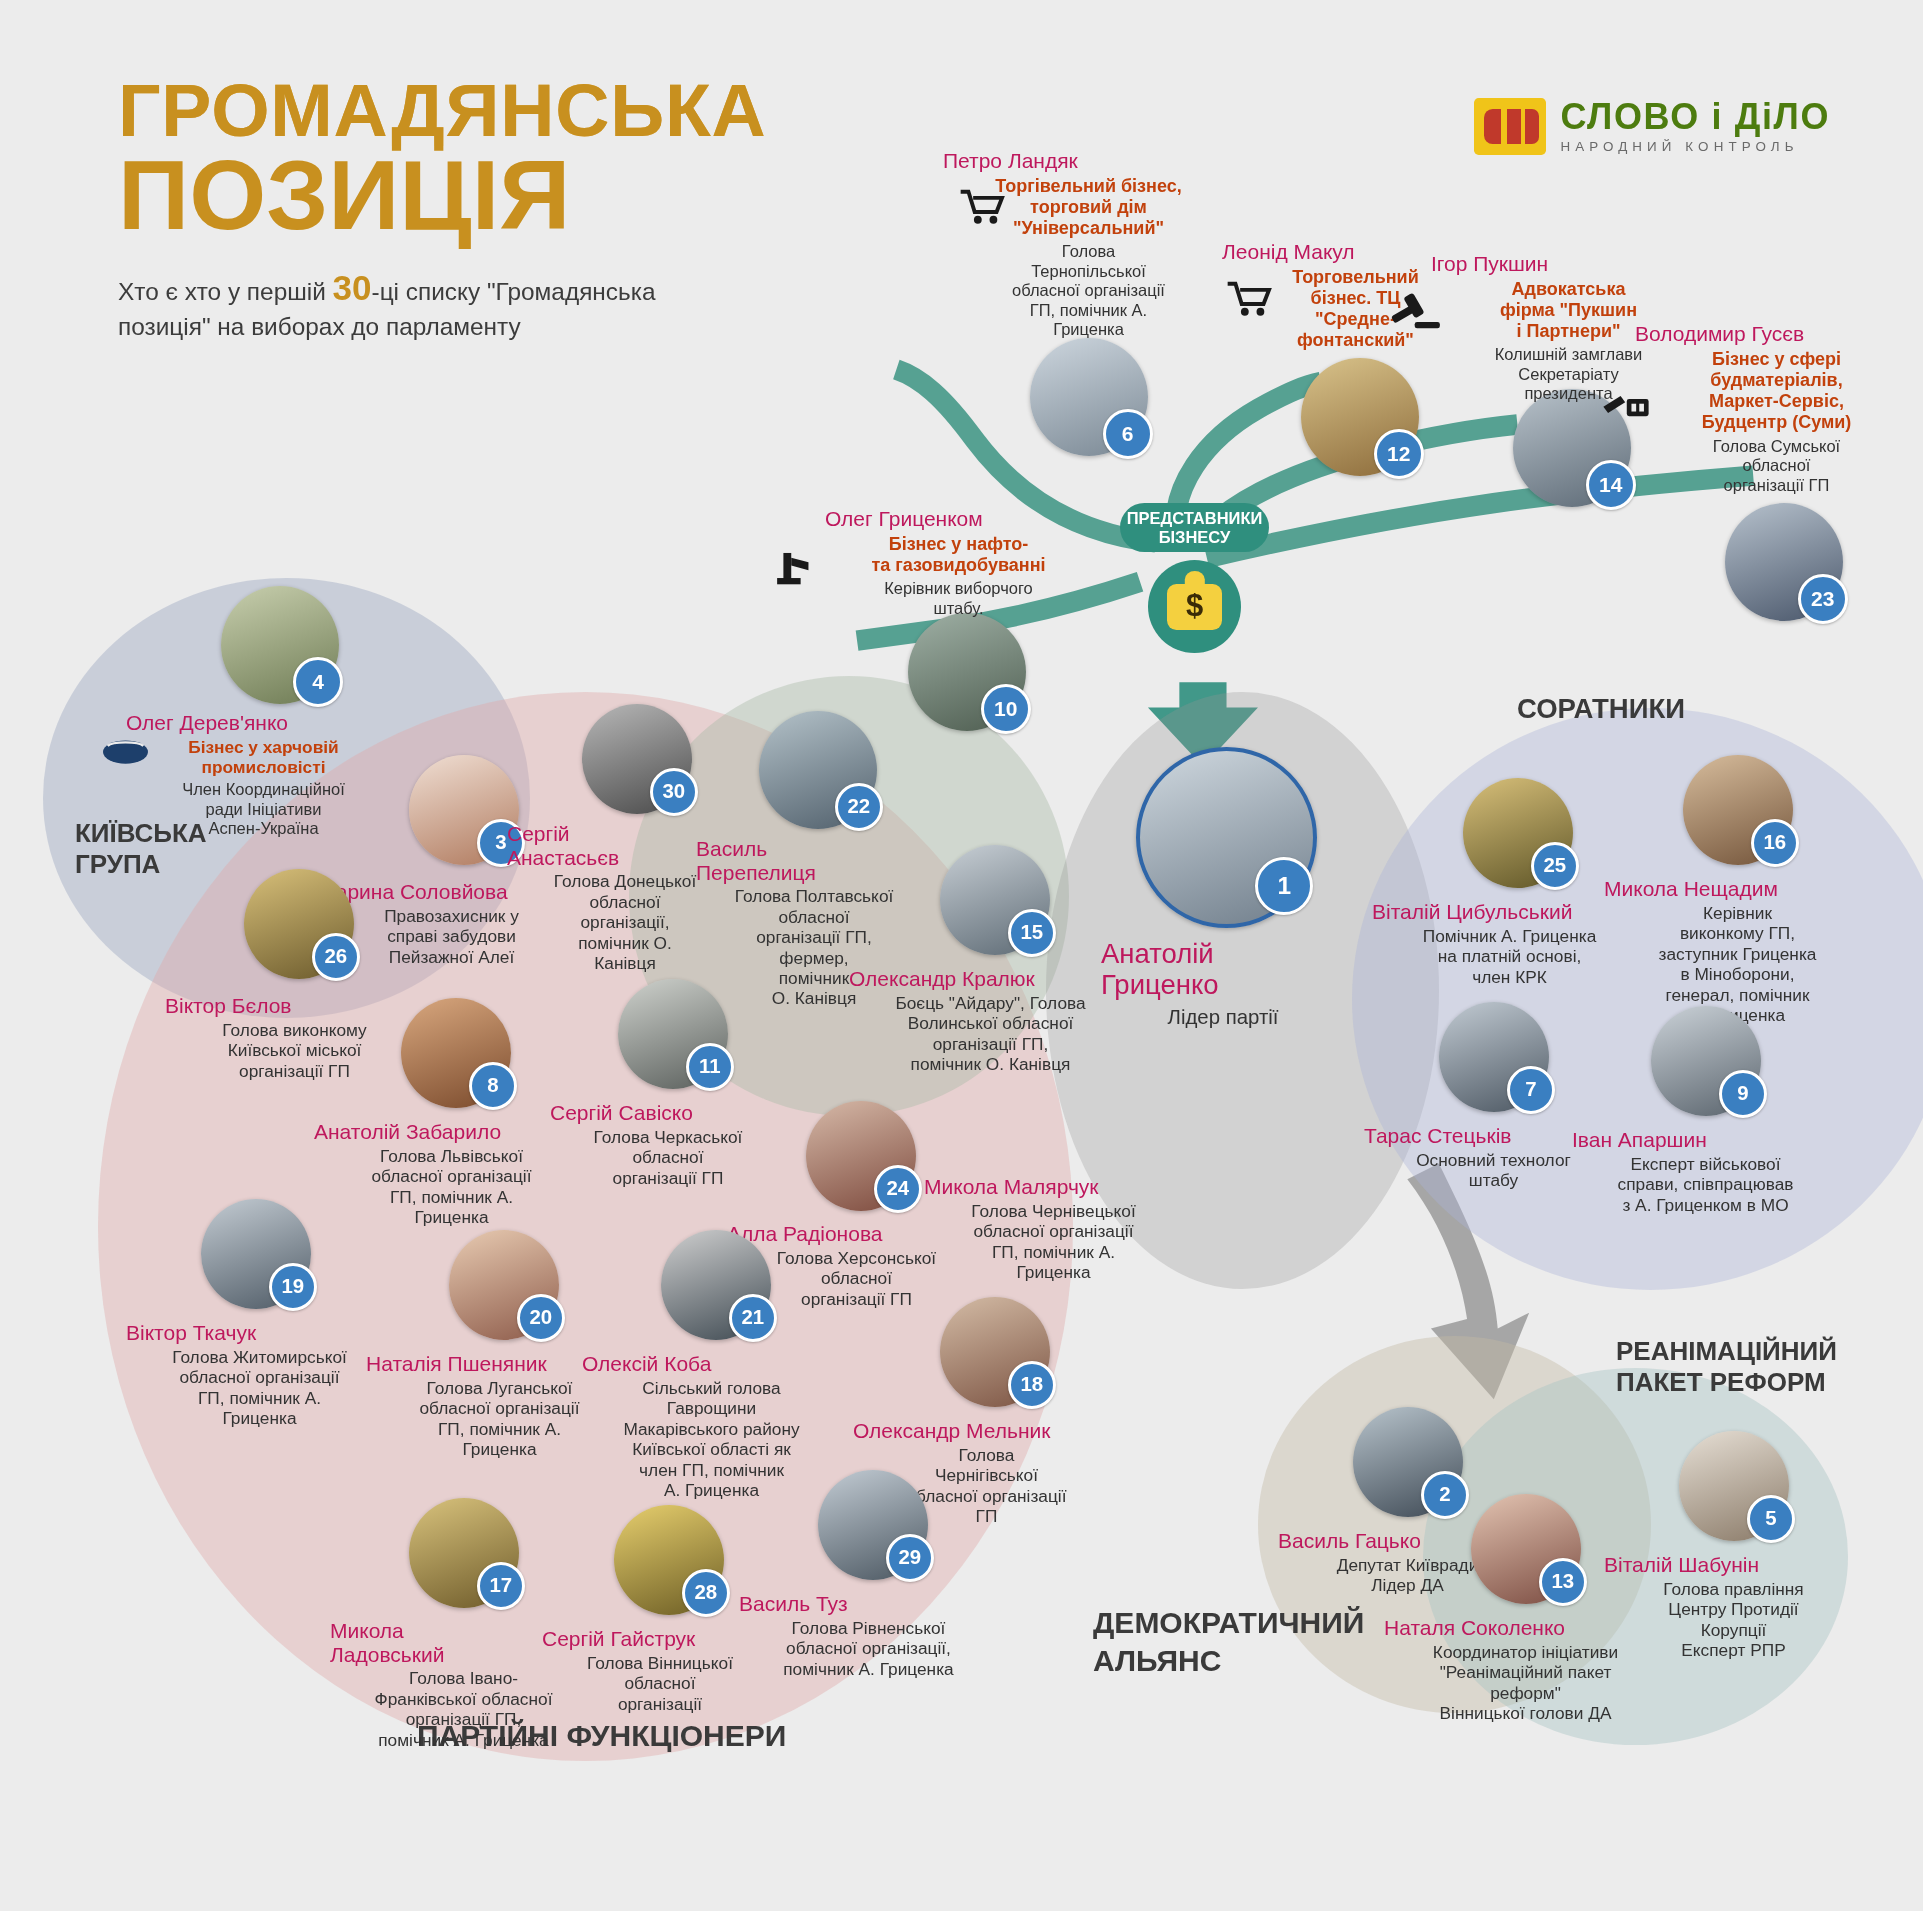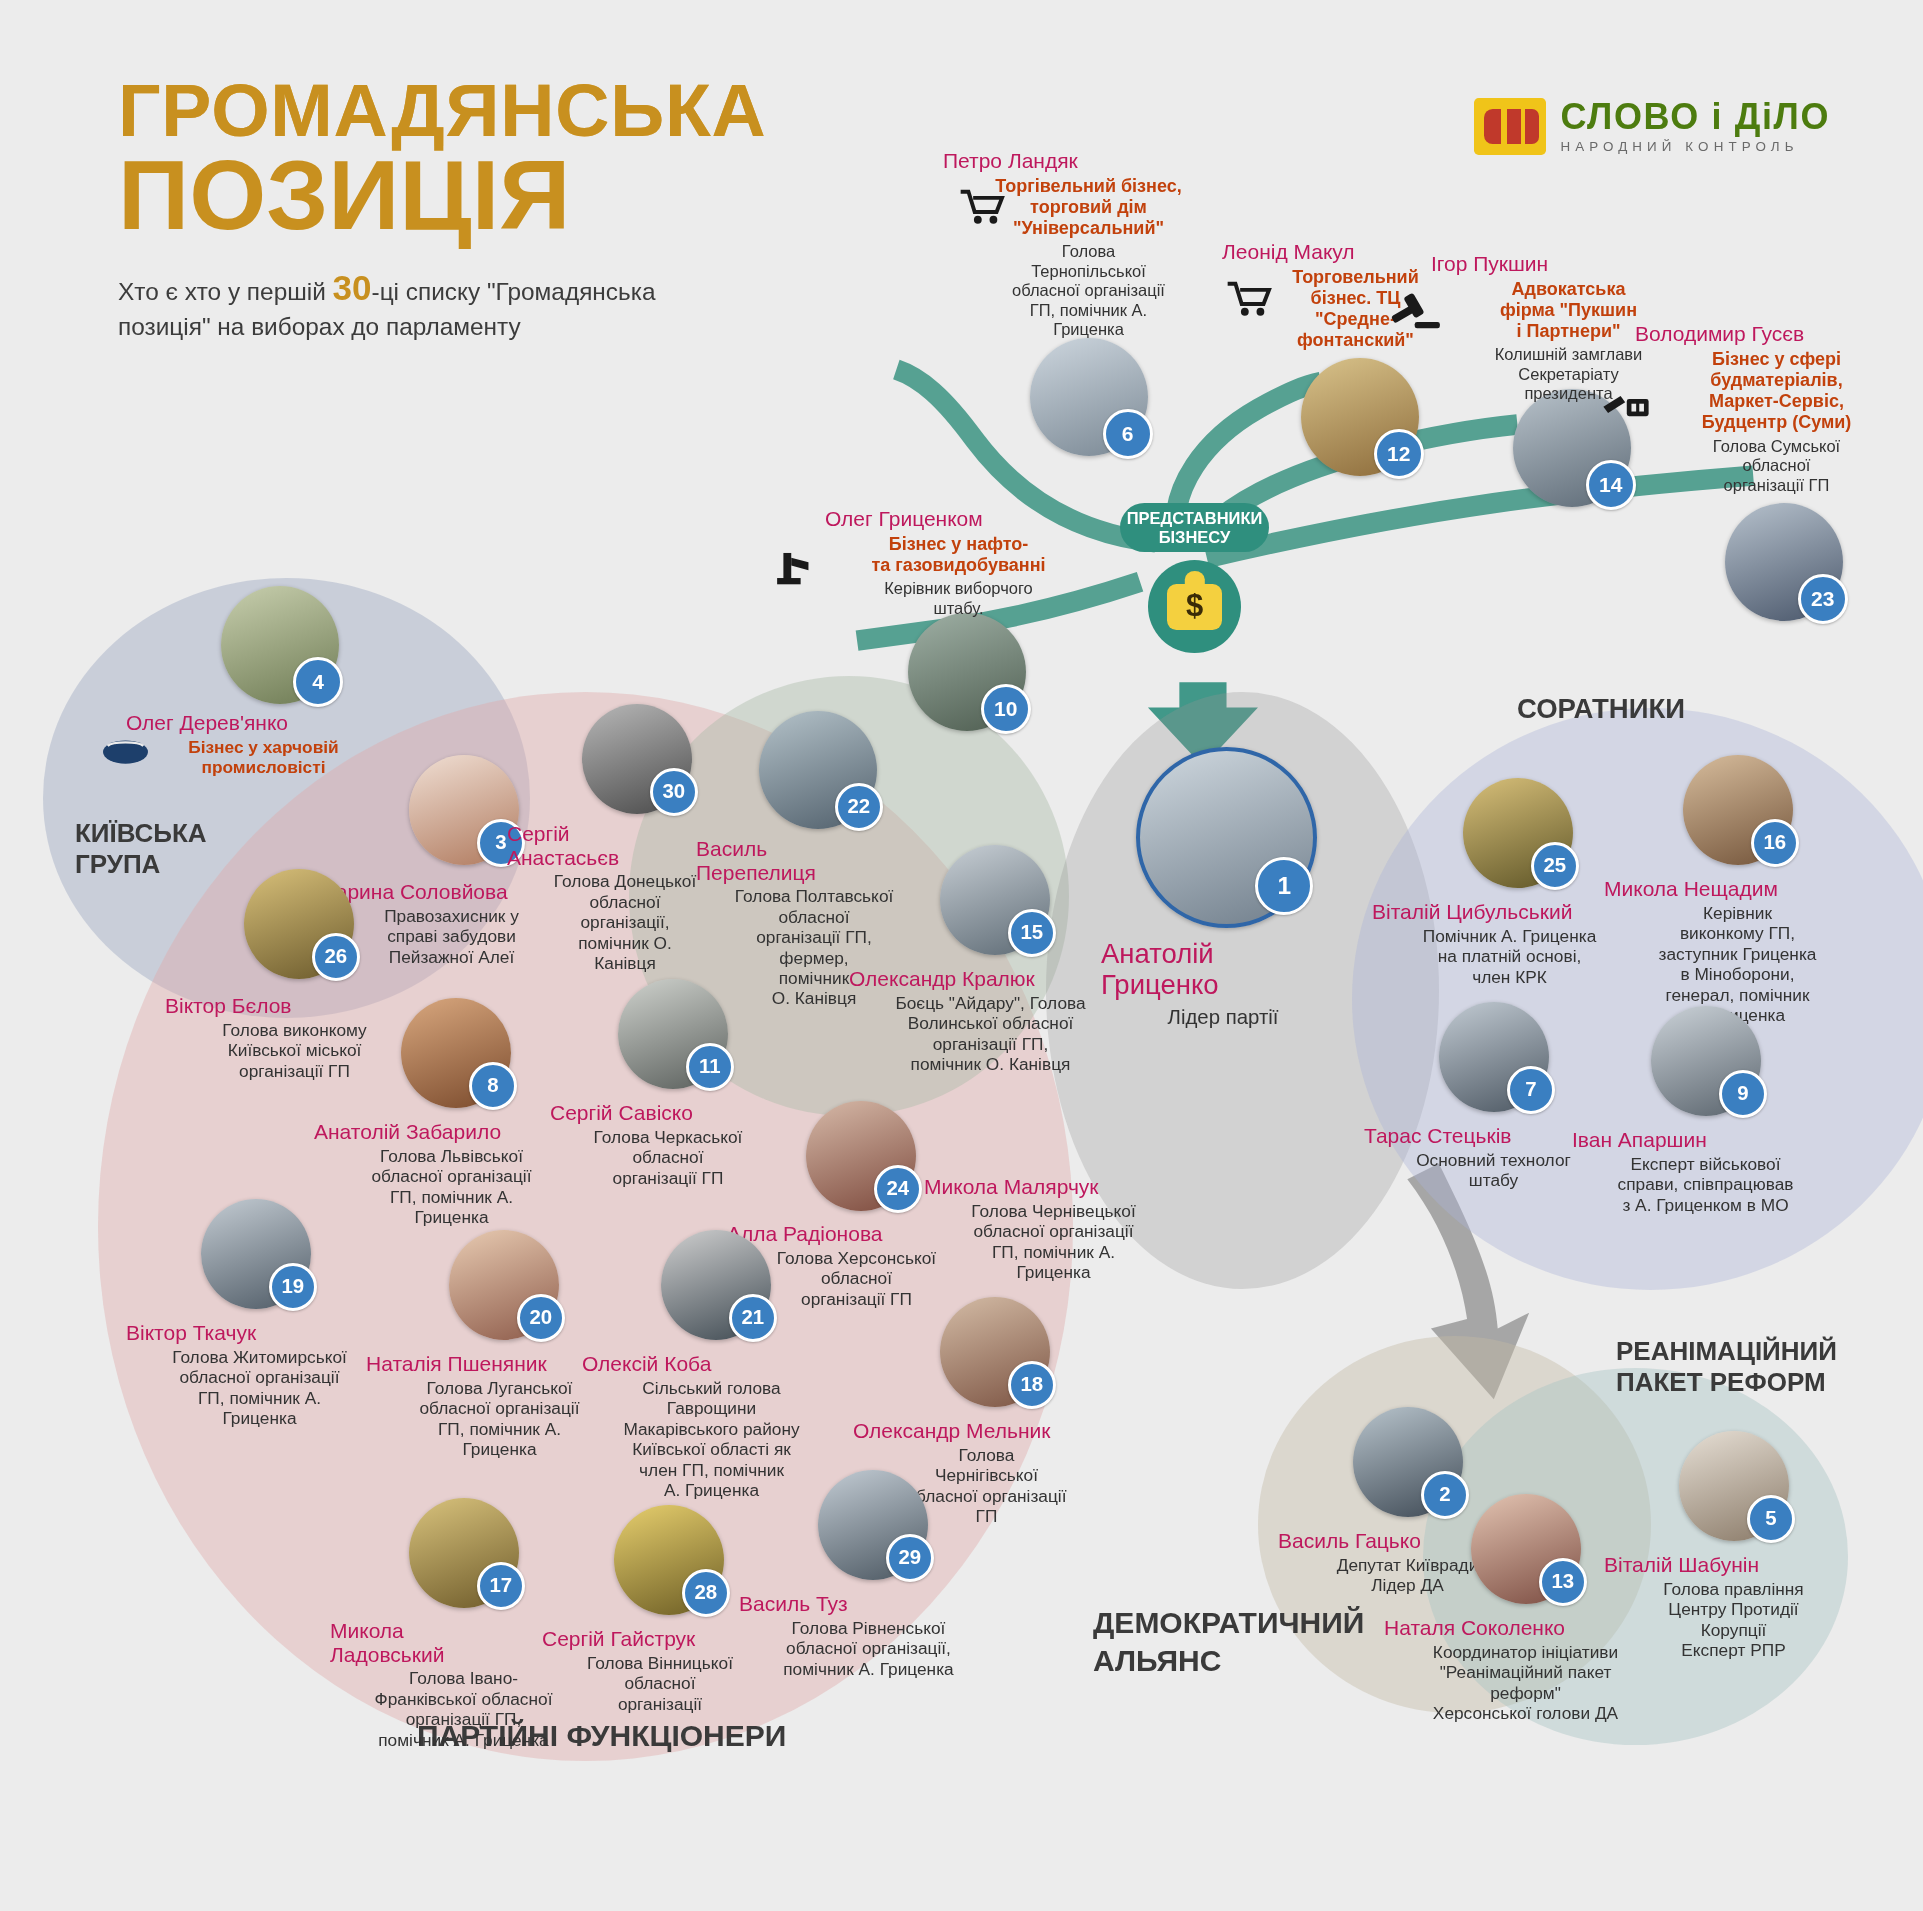--- a/index.html
+++ b/index.html
@@ -261,20 +261,23 @@
   <div class="person" style="left:193px;top:586px;width:173px;">
     <div class="ph" style="width:118px;height:118px;margin:0 auto;position:relative;">
       <div class="img" style="background:linear-gradient(160deg,#c8cfae,#6d7a53);"></div>
       <div class="num" style="right:-4.7px;bottom:-3.1px;width:44px;height:44px;font-size:21px;">4</div>
     </div>
   </div>
   <div class="txt" style="left:126px;top:711px;width:275px;">
     <div class="pname" style="font-size:21px;">Олег Дерев'янко</div>
     <div class="pbiz" style="font-size:17.3px;margin-top:2.4px;white-space:pre-line;">Бізнес у харчовій
 промисловісті</div>
+    <div class="prole" style="font-size:16.5px;margin-top:2.4px;white-space:pre-line;">Член Координаційної
+ради Ініціативи
+Аспен-Україна</div>
   </div>
   <svg class="icon-biz" style="left:101px;top:735px;" width="49" height="31" viewBox="0 0 62 40">
       <ellipse cx="31" cy="22" rx="29" ry="15" fill="#1d3f6b"></ellipse>
       <path d="M8 14c6-6 40-6 46 0" stroke="#ececec" stroke-width="3" fill="none"></path>
     </svg>
 
   <div class="person" style="left:377px;top:755px;width:173px;">
     <div class="ph" style="width:110px;height:110px;margin:0 auto;position:relative;">
       <div class="img" style="background:linear-gradient(160deg,#f0dfd4,#b07a5e);"></div>
       <div class="num" style="right:-6.3px;bottom:-1.6px;width:42px;height:42px;font-size:20.4px;">3</div>
@@ -564,21 +567,21 @@
     <div class="ph" style="width:110px;height:110px;margin:0 auto;position:relative;">
       <div class="img" style="background:linear-gradient(160deg,#e3c4b2,#7c4d42);"></div>
       <div class="num" style="right:-6.3px;bottom:-1.6px;width:42px;height:42px;font-size:20.4px;">13</div>
     </div>
   </div>
   <div class="txt" style="left:1384px;top:1616px;width:283px;">
     <div class="pname" style="font-size:21px;">Наталя Соколенко</div>
     <div class="prole" style="font-size:17.3px;margin-top:2.4px;white-space:pre-line;">Координатор ініціативи
 "Реанімаційний пакет
 реформ"
-Херсонської голови ДА</div>
+Вінницької голови ДА</div>
   </div>
 
   <div class="person" style="left:1647px;top:1431px;width:173px;">
     <div class="ph" style="width:110px;height:110px;margin:0 auto;position:relative;">
       <div class="img" style="background:linear-gradient(160deg,#e6dfd5,#8a7a68);"></div>
       <div class="num" style="right:-6.3px;bottom:-1.6px;width:42px;height:42px;font-size:20.4px;">5</div>
     </div>
   </div>
   <div class="txt" style="left:1604px;top:1553px;width:259px;">
     <div class="pname" style="font-size:21px;">Віталій Шабунін</div>

